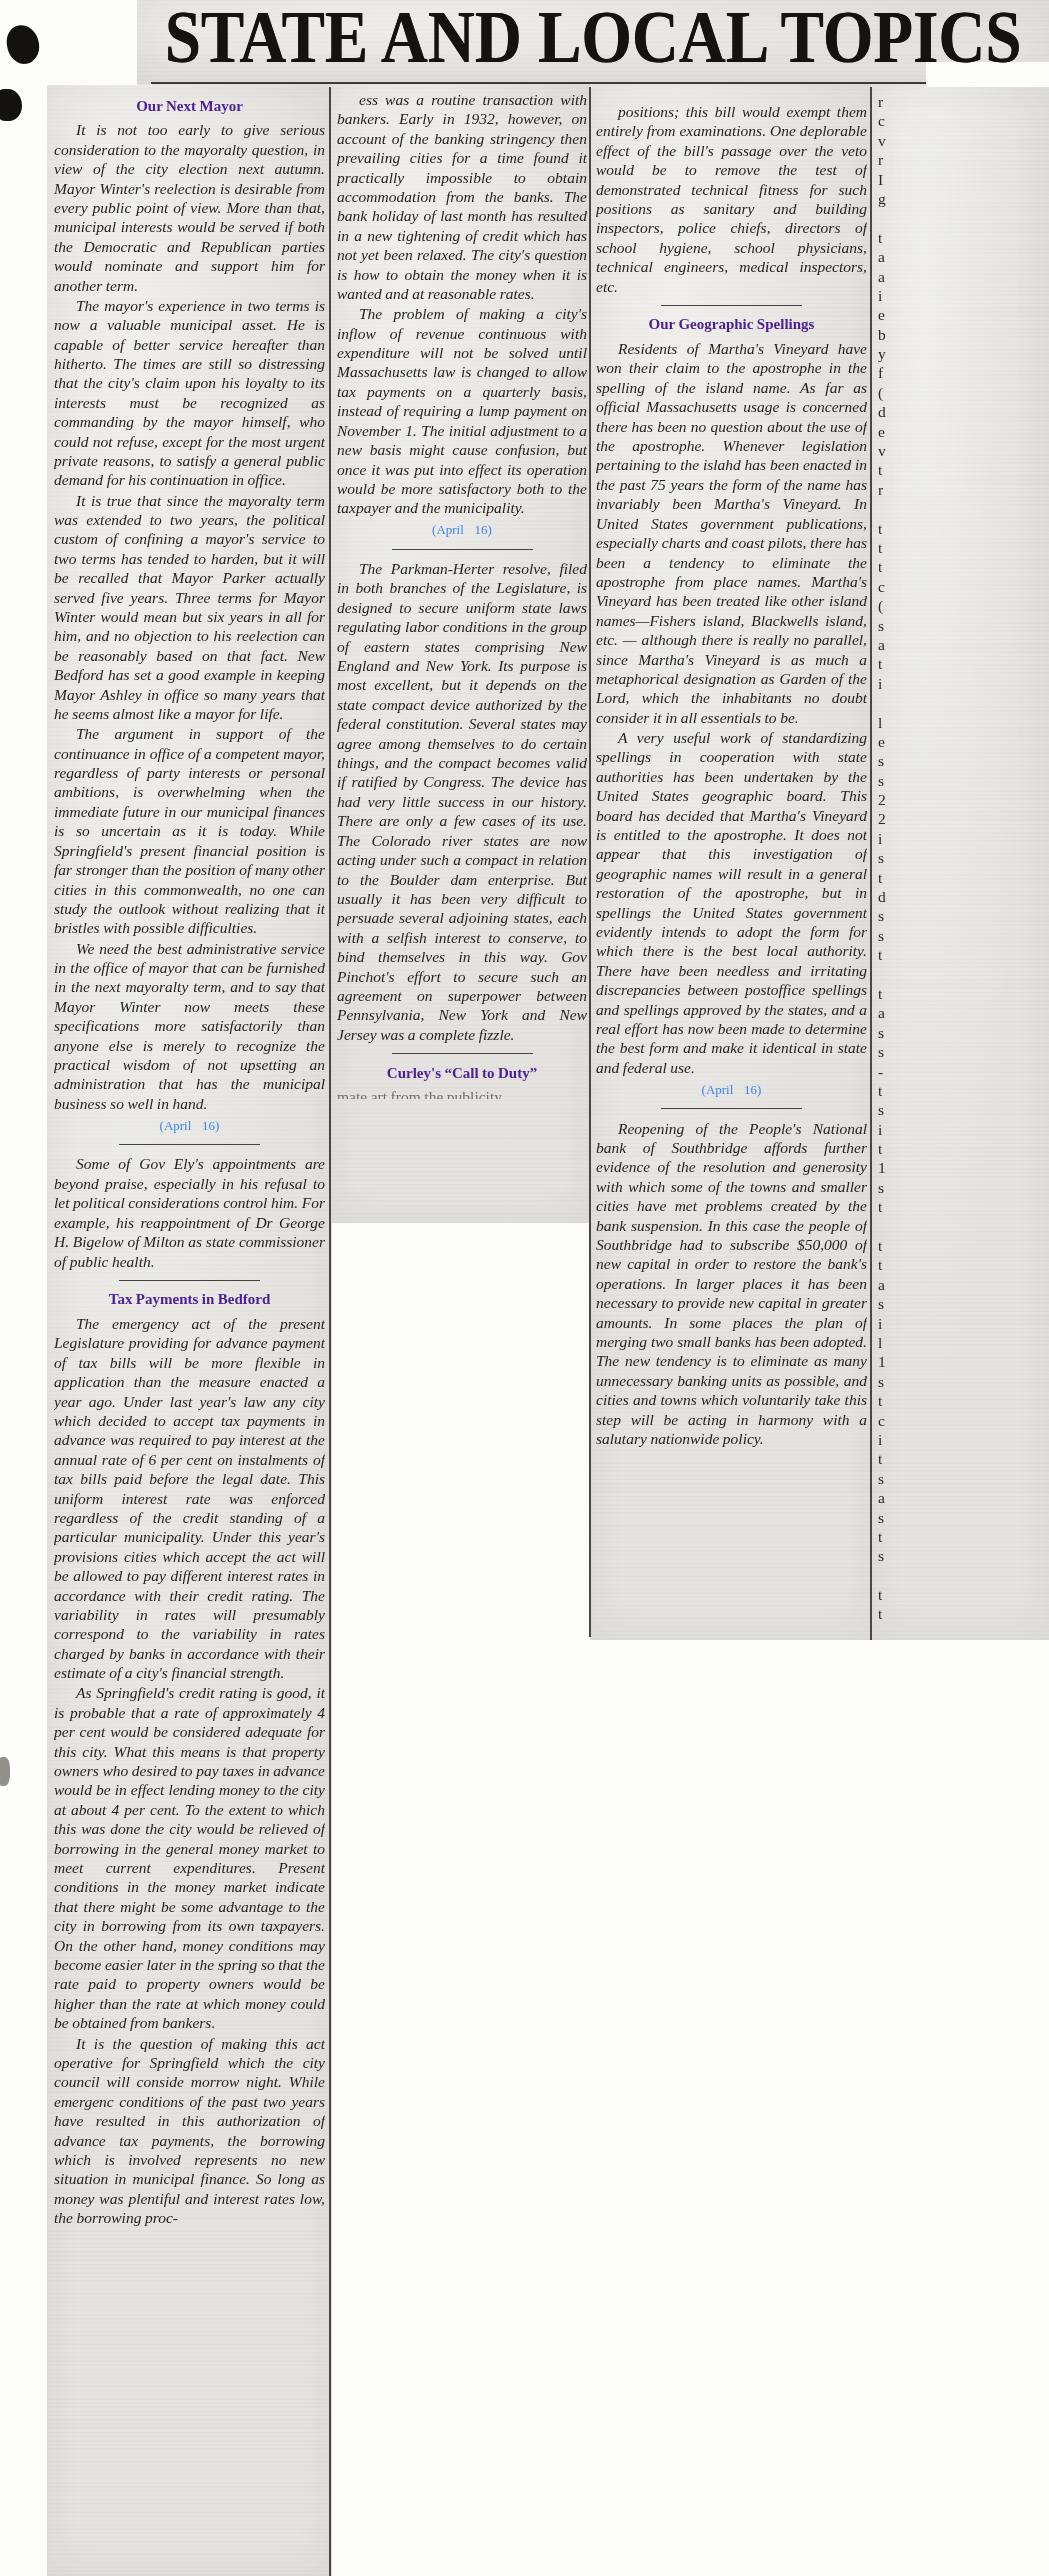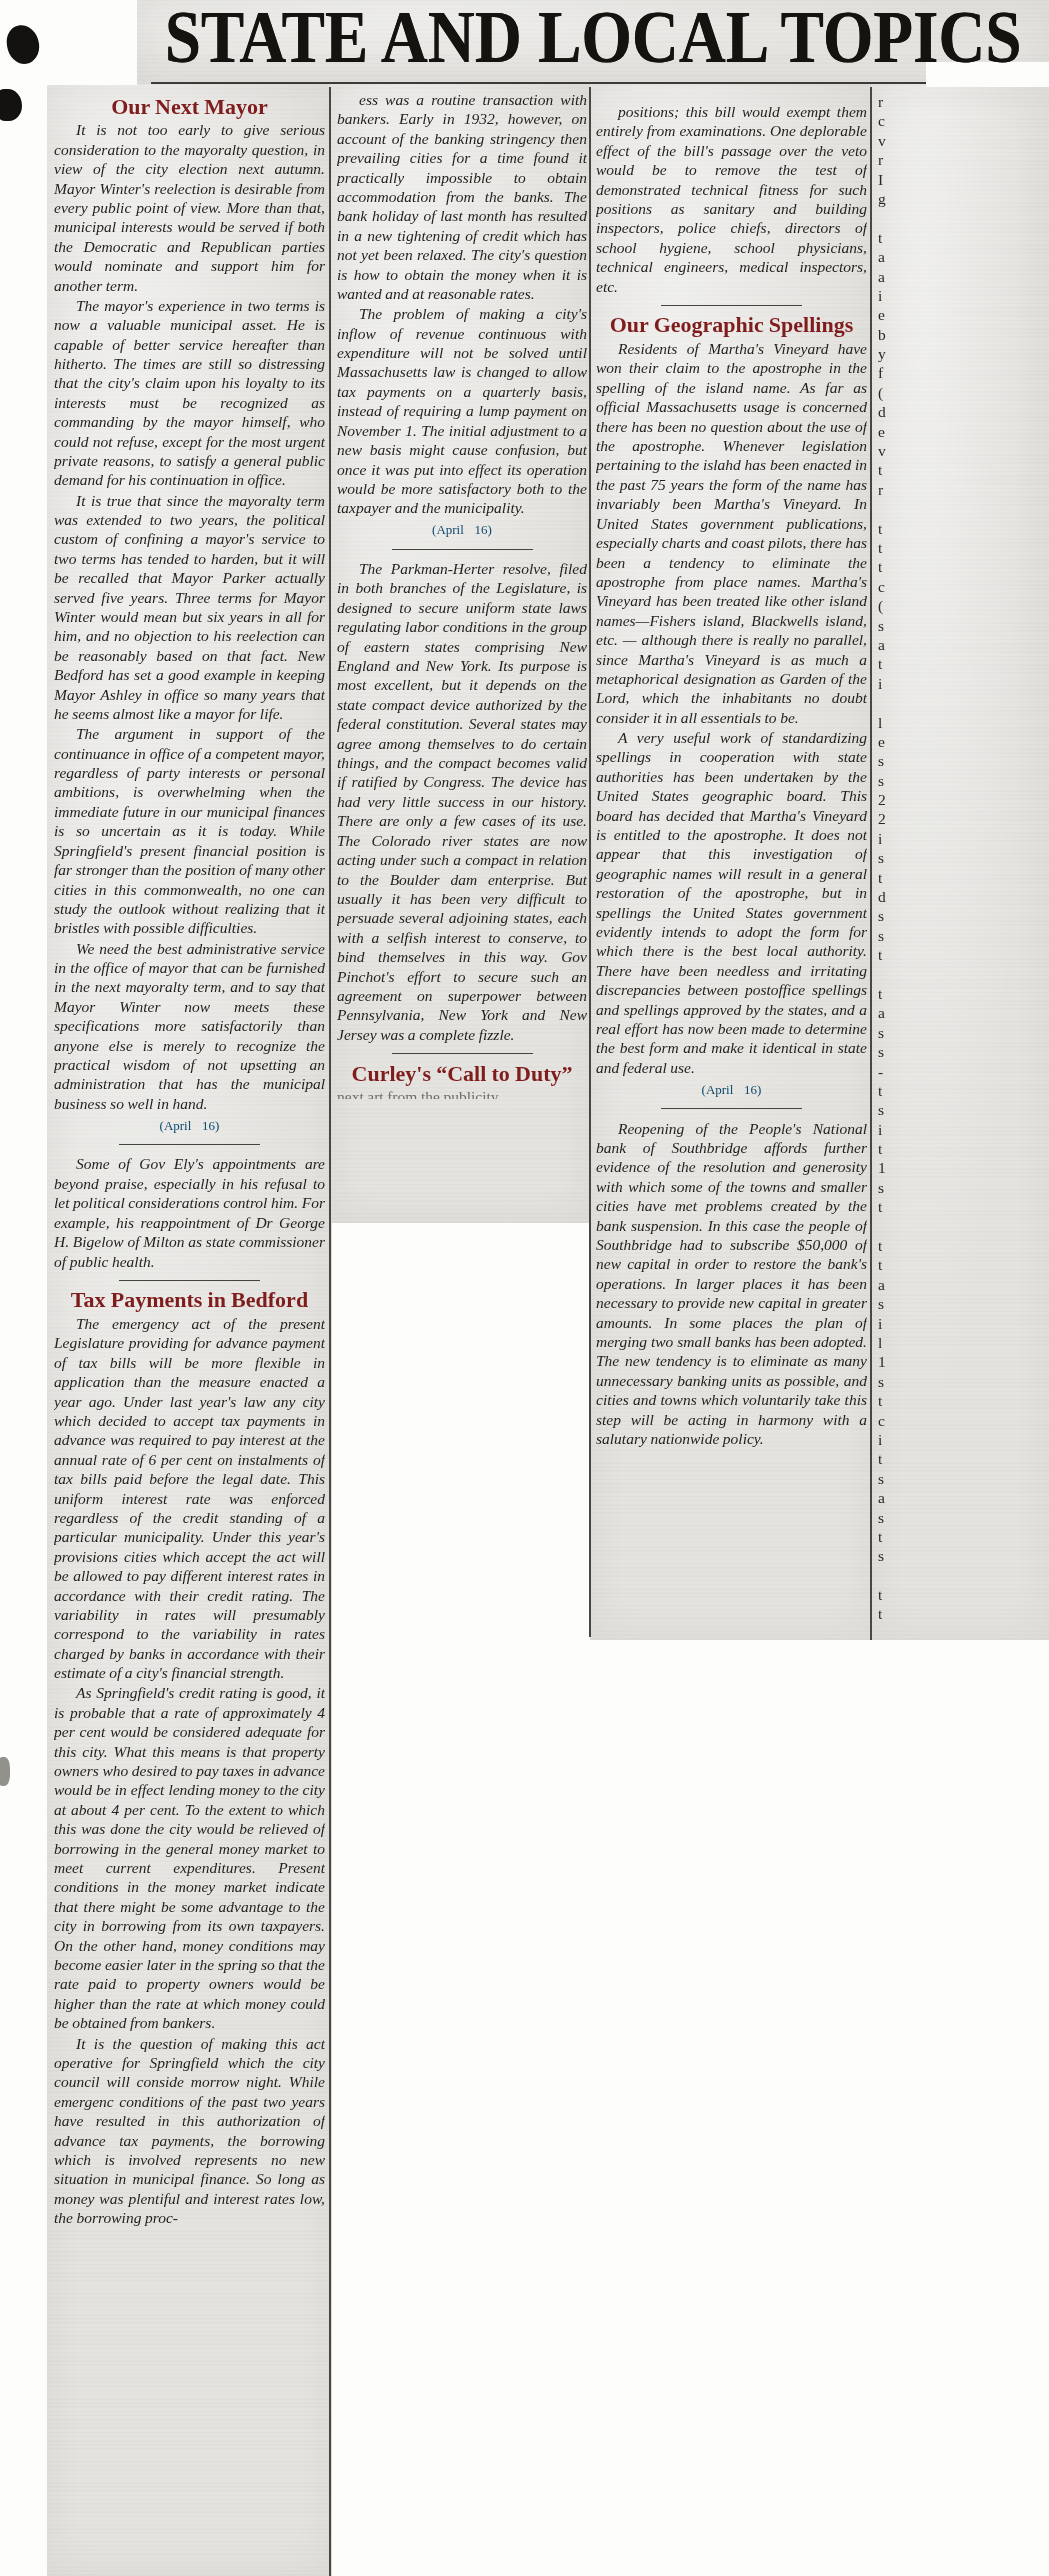--- a/index.html
+++ b/index.html
@@ -35,26 +35,26 @@
     position:absolute;z-index:4;overflow:hidden;
     font-size:15.5px;line-height:19.4px;
     text-align:justify;
     word-spacing:-0.3px;
   }
   .col-1{left:54px;top:90px;width:271px;height:2486px;}
   .col-2{left:337px;top:90px;width:250px;height:1132px;}
   .col-3{left:596px;top:102px;width:271px;height:1549px;}
   .para{margin:0 0 0.8px;text-indent:22px;font-style:italic;}
   .art-head{
-    margin:6.7px 0 4.2px;font-size:22px;font-weight:700;text-align:center;
-    text-indent:0;color:#7f1d1d;
+    margin:6.7px 0 4.2px;font-size:15px;font-weight:700;text-align:center;
+    text-indent:0;color:#4c1d95;
   }
   .dateline{
     text-align:center;font-size:13px;word-spacing:7.5px;
-    margin:2.5px 0 1.7px;color:#0c4a6e;
+    margin:2.5px 0 1.7px;color:#3b82f6;
   }
   .divider{
     width:141px;height:0;border-top:1.7px solid #45433e;
     margin:9.2px auto 9.2px;
   }
   .cut-line{
     height:11.7px;overflow:hidden;margin-top:2.5px;
     color:#6e6c66;text-align:justify;
   }
   .cut-col{
@@ -107,21 +107,21 @@
     <p class="para">It is the question of making this act operative for Springfield which the city council will conside morrow night. While emergenc conditions of the past two years have resulted in this authorization of advance tax payments, the borrowing which is involved represents no new situation in municipal finance. So long as money was plentiful and interest rates low, the borrowing proc-</p>
   </div>
 <div class="col col-2">
     <p class="para">ess was a routine transaction with bankers. Early in 1932, however, on account of the banking stringency then prevailing cities for a time found it practically impossible to obtain accommodation from the banks. The bank holiday of last month has resulted in a new tightening of credit which has not yet been relaxed. The city's question is how to obtain the money when it is wanted and at reasonable rates.</p>
     <p class="para">The problem of making a city's inflow of revenue continuous with expenditure will not be solved until Massachusetts law is changed to allow tax payments on a quarterly basis, instead of requiring a lump payment on November 1. The initial adjustment to a new basis might cause confusion, but once it was put into effect its operation would be more satisfactory both to the taxpayer and the municipality.</p>
     <div class="dateline">(April 16)</div>
     <div class="divider"></div>
     <p class="para">The Parkman-Herter resolve, filed in both branches of the Legislature, is designed to secure uniform state laws regulating labor conditions in the group of eastern states comprising New England and New York. Its purpose is most excellent, but it depends on the state compact device authorized by the federal constitution. Several states may agree among themselves to do certain things, and the compact becomes valid if ratified by Congress. The device has had very little success in our history. There are only a few cases of its use. The Colorado river states are now acting under such a compact in relation to the Boulder dam enterprise. But usually it has been very difficult to persuade several adjoining states, each with a selfish interest to conserve, to bind themselves in this way. Gov Pinchot's effort to secure such an agreement on superpower between Pennsylvania, New York and New Jersey was a complete fizzle.</p>
     <div class="divider"></div>
     <h2 class="art-head">Curley's “Call to Duty”</h2>
-    <div class="cut-line">next art from the publicity</div>
+    <div class="cut-line">mate art from the publicity</div>
   </div>
 <div class="col col-3">
     <p class="para">positions; this bill would exempt them entirely from examinations. One deplorable effect of the bill's passage over the veto would be to remove the test of demonstrated technical fitness for such positions as sanitary and building inspectors, police chiefs, directors of school hygiene, school physicians, technical engineers, medical inspectors, etc.</p>
     <div class="divider"></div>
     <h2 class="art-head">Our Geographic Spellings</h2>
     <p class="para">Residents of Martha's Vineyard have won their claim to the apostrophe in the spelling of the island name. As far as official Massachusetts usage is concerned there has been no question about the use of the apostrophe. Whenever legislation pertaining to the islahd has been enacted in the past 75 years the form of the name has invariably been Martha's Vineyard. In United States government publications, especially charts and coast pilots, there has been a tendency to eliminate the apostrophe from place names. Martha's Vineyard has been treated like other island names—Fishers island, Blackwells island, etc. — although there is really no parallel, since Martha's Vineyard is as much a metaphorical designation as Garden of the Lord, which the inhabitants no doubt consider it in all essentials to be.</p>
     <p class="para">A very useful work of standardizing spellings in cooperation with state authorities has been undertaken by the United States geographic board. This board has decided that Martha's Vineyard is entitled to the apostrophe. It does not appear that this investigation of geographic names will result in a general restoration of the apostrophe, but in spellings the United States government evidently intends to adopt the form for which there is the best local authority. There have been needless and irritating discrepancies between postoffice spellings and spellings approved by the states, and a real effort has now been made to determine the best form and make it identical in state and federal use.</p>
     <div class="dateline">(April 16)</div>
     <div class="divider"></div>
     <p class="para">Reopening of the People's National bank of Southbridge affords further evidence of the resolution and generosity with which some of the towns and smaller cities have met problems created by the bank suspension. In this case the people of Southbridge had to subscribe $50,000 of new capital in order to restore the bank's operations. In larger places it has been necessary to provide new capital in greater amounts. In some places the plan of merging two small banks has been adopted. The new tendency is to eliminate as many unnecessary banking units as possible, and cities and towns which voluntarily take this step will be acting in harmony with a salutary nationwide policy.</p>

